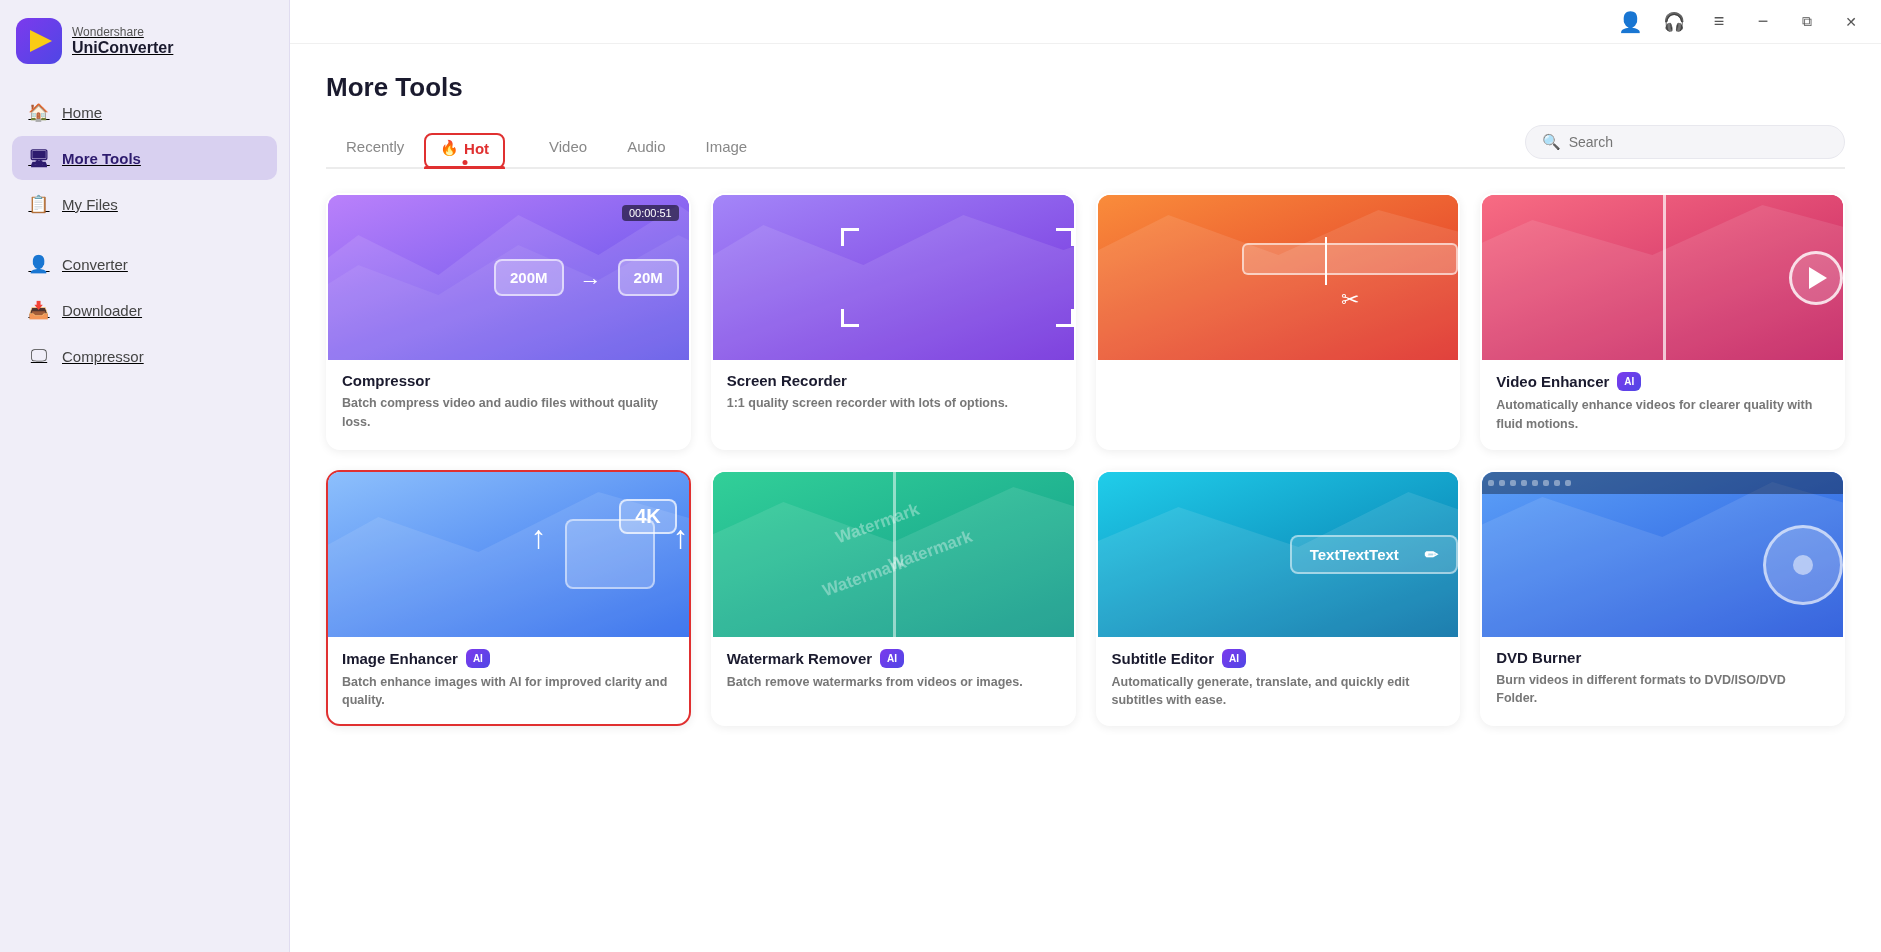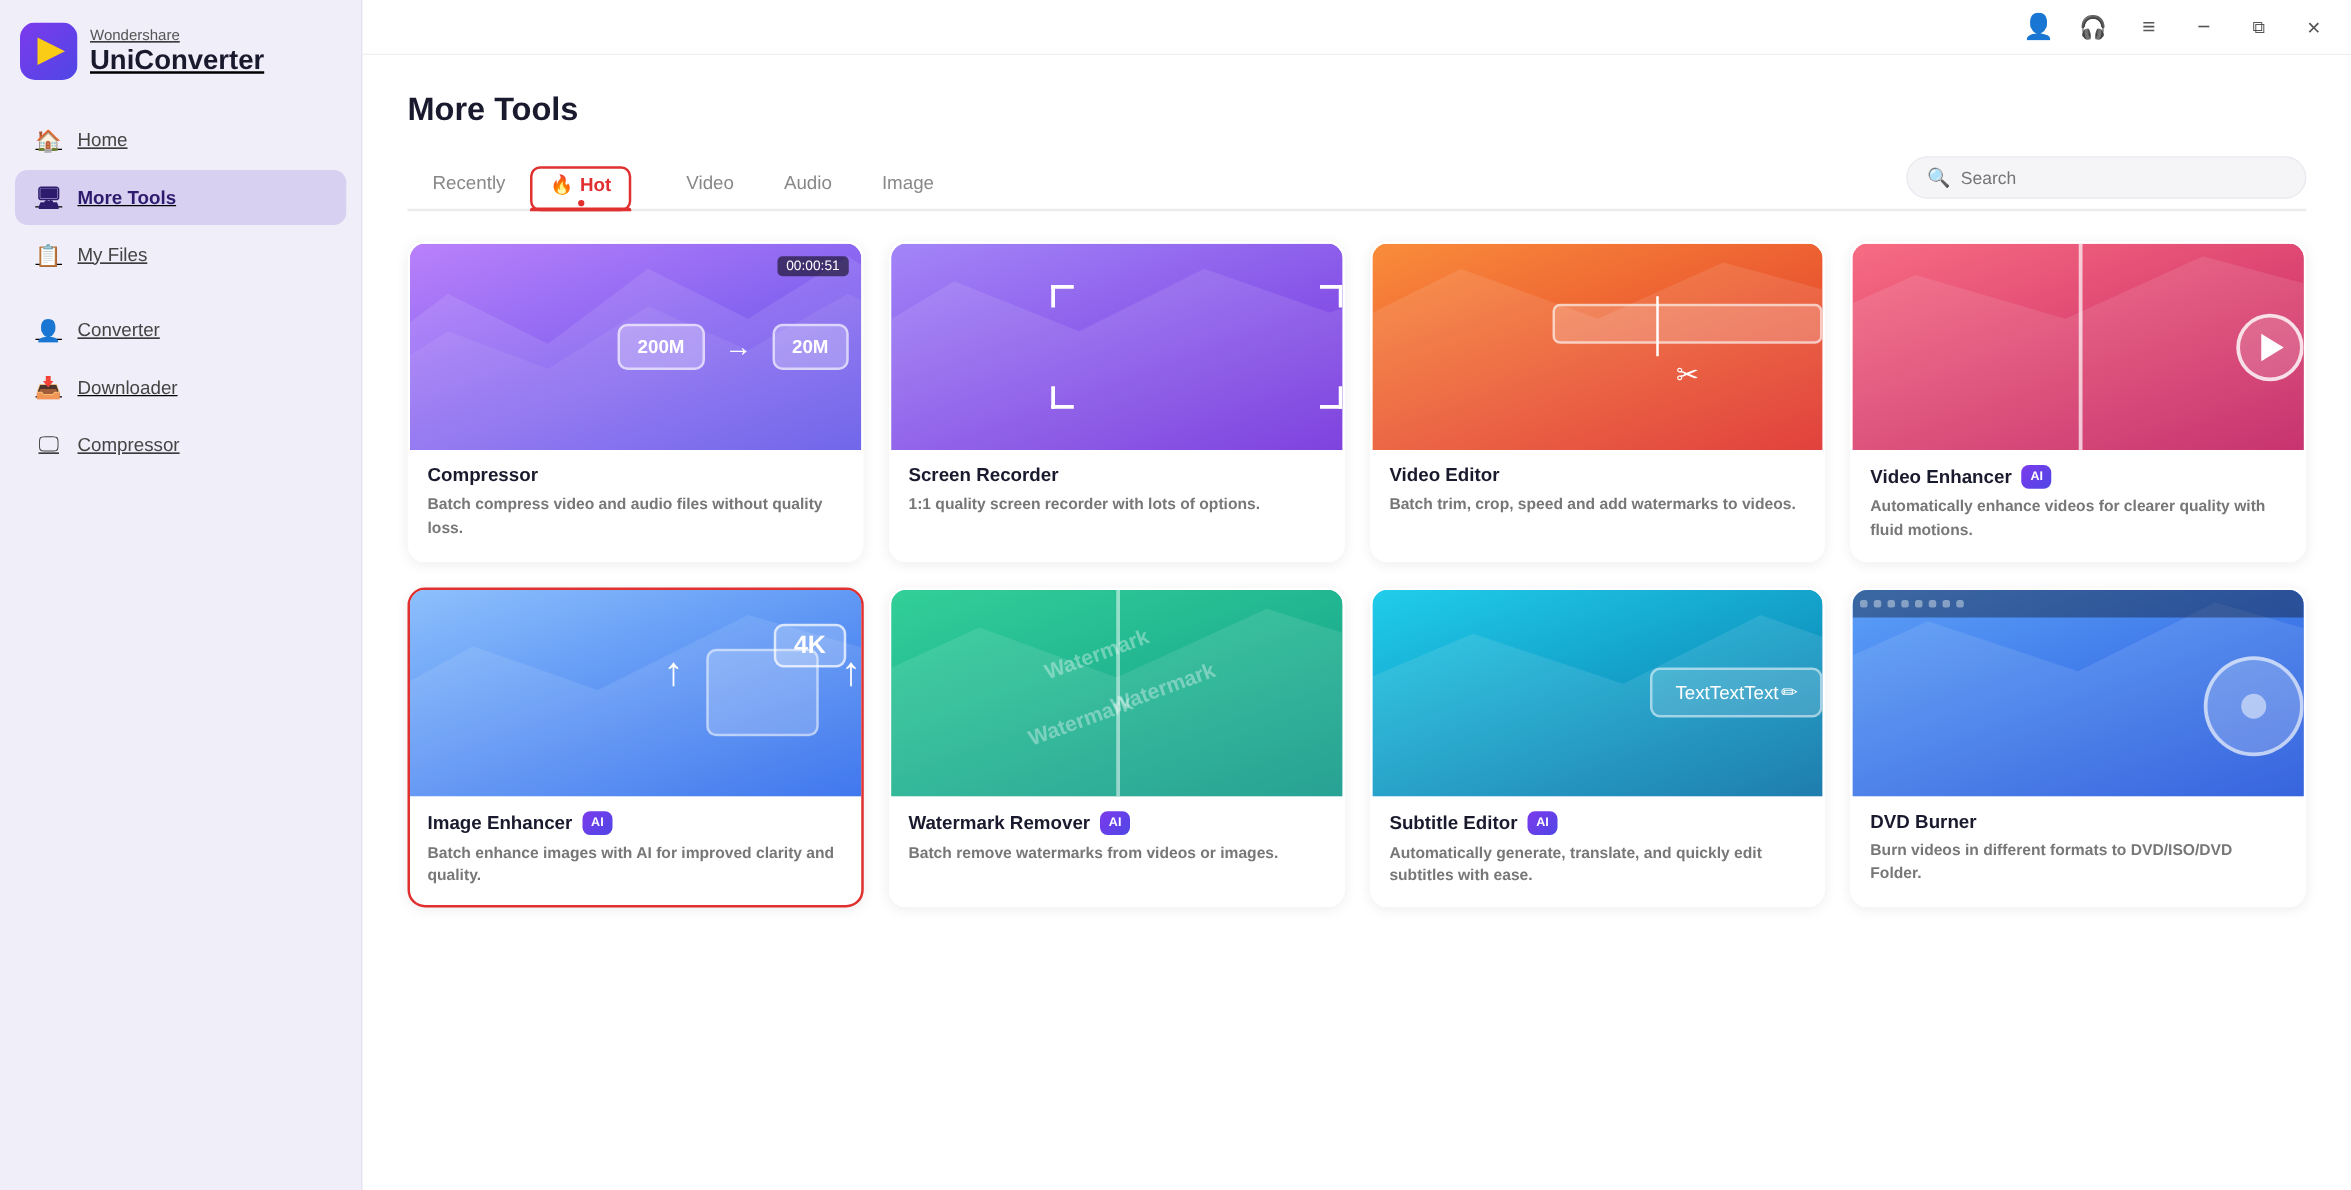--- a/index.html
+++ b/index.html
@@ -29,21 +29,21 @@
     .logo-text {
       display: flex;
       flex-direction: column;
     }
     .logo-text-top {
       font-size: 12px;
       color: #555;
       font-weight: 400;
     }
     .logo-text-bottom {
-      font-size: 22px;
+      font-size: 16px;
       font-weight: 700;
       color: #1a1a2e;
     }
     .sidebar-nav {
       display: flex;
       flex-direction: column;
       gap: 2px;
       padding: 8px 12px;
     }
     .nav-item {
@@ -371,24 +371,24 @@
     }
 
     
     .subtitle-visual {
       background: rgba(255,255,255,0.15);
       border: 2px solid rgba(255,255,255,0.5);
       border-radius: 8px;
       padding: 8px 18px;
       color: white;
       font-size: 15px;
-      font-weight: 400;
-      display: flex;
-      align-items: center;
-      gap: 2px;
+      font-weight: 700;
+      display: flex;
+      align-items: center;
+      gap: 26px;
     }
     .pencil-icon { font-size: 16px; }
 
     
     .dvd-visual {
       display: flex;
       align-items: center;
       justify-content: center;
     }
     .disc-circle {
@@ -610,26 +610,20 @@
           </svg>
           <div class="thumb-overlay">
             <div style="display:flex;flex-direction:column;align-items:center;gap:12px;width:65%;">
               <div style="width:100%;height:32px;background:rgba(255,255,255,0.2);border:2px solid rgba(255,255,255,0.6);border-radius:6px;position:relative;">
                 <div style="position:absolute;top:-8px;left:38%;width:2px;height:48px;background:white;"></div>
               </div>
               <div style="font-size:22px;color:white;">✂</div>
             </div>
           </div>
         </div>
-        <div class="tool-info">
-          <div class="tool-name-row">
-            <span class="tool-name">Video Editor</span>
-          </div>
-          <div class="tool-desc">Batch trim, crop, speed and add watermarks to videos.</div>
-        </div>
       </div>
 
       <div class="tool-card">
         <div class="tool-thumb thumb-video-enhancer">
           <svg style="position:absolute;inset:0;width:100%;height:100%;" viewBox="0 0 460 165" preserveAspectRatio="xMidYMid slice">
             <defs>
                 <linearGradient id="vhg" x1="0" y1="0" x2="1" y2="1">
                   <stop offset="0%" stop-color="#fb7185"></stop>
                   <stop offset="100%" stop-color="#be185d"></stop>
                 </linearGradient>

